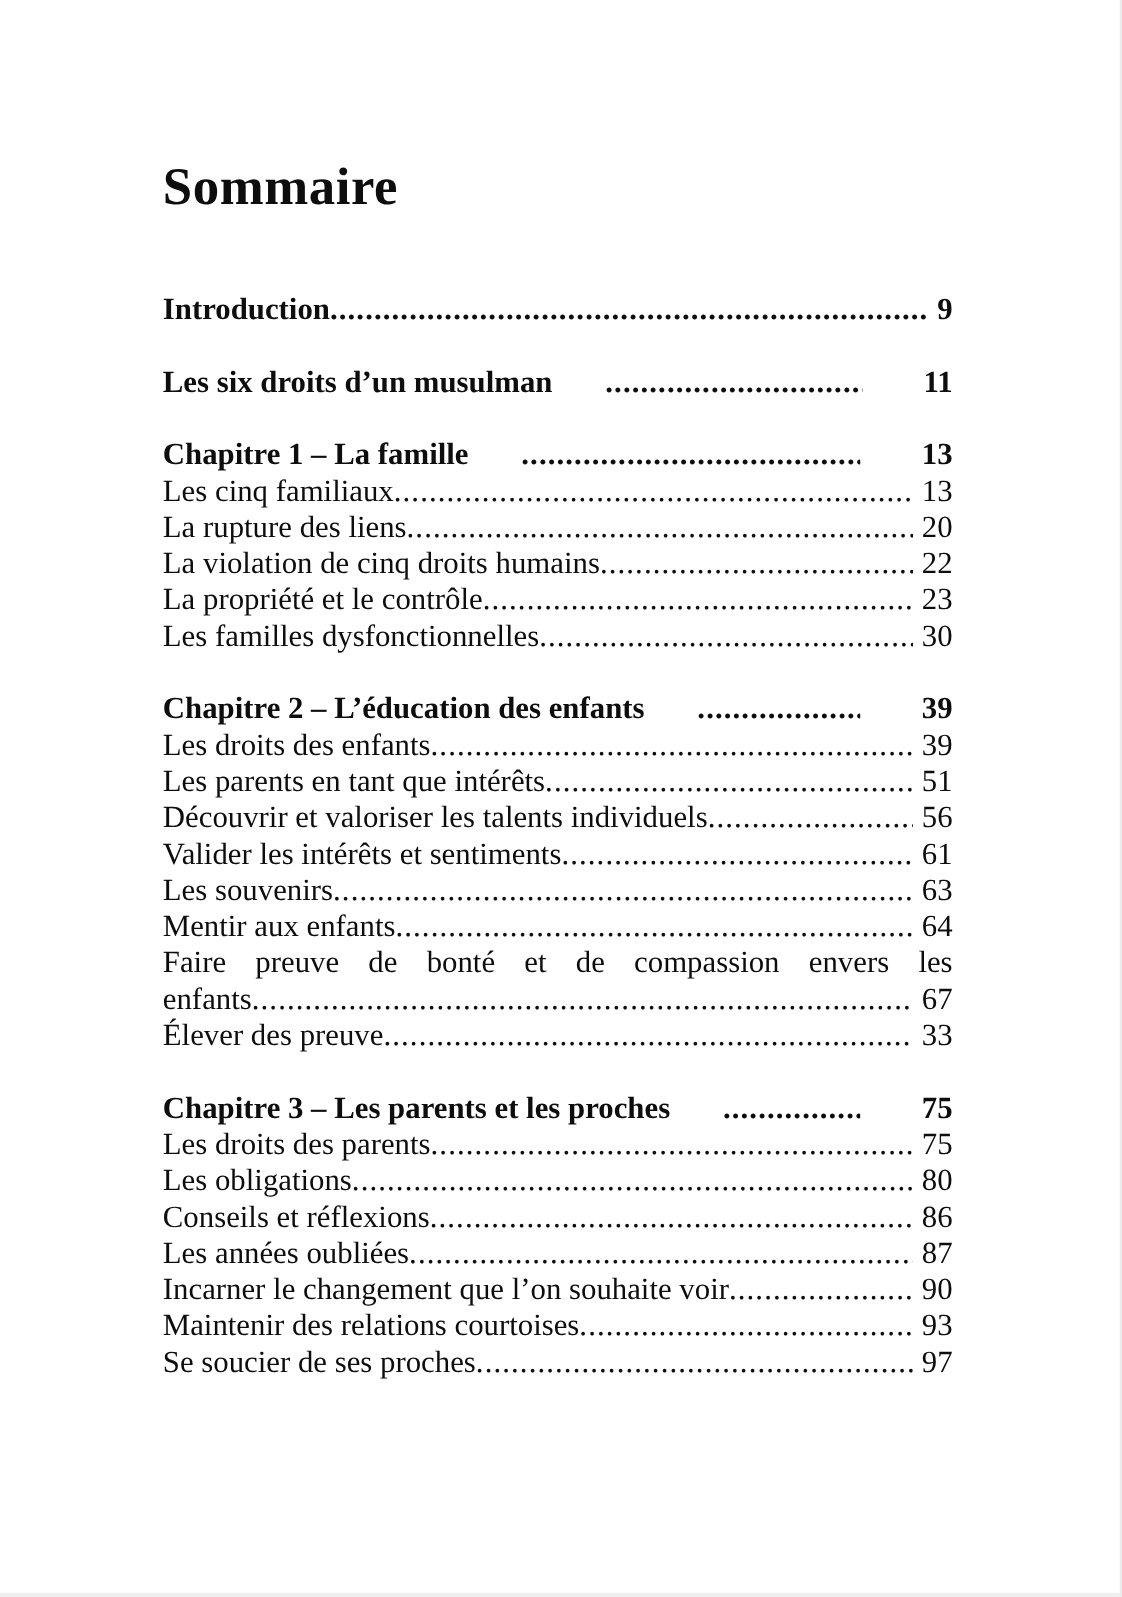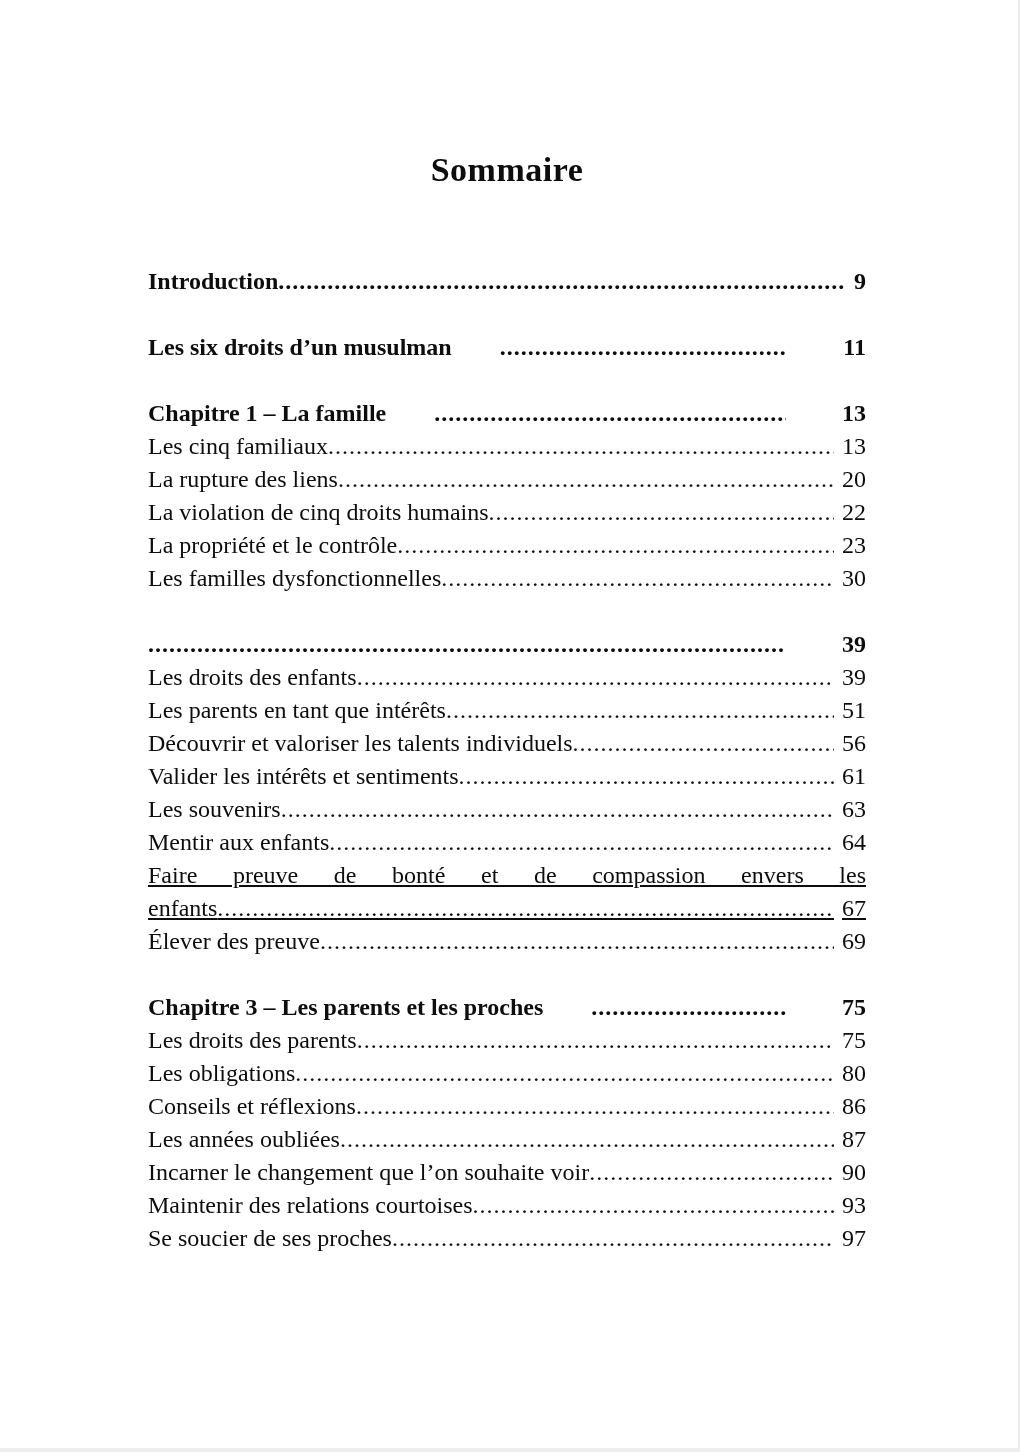--- a/index.html
+++ b/index.html
@@ -7,44 +7,43 @@
   body {
     background:#ffffff;
     color:#0d0d0d;
     font-family:"Liberation Serif", "DejaVu Serif", serif;
     border-right:2px solid #ececec;
     border-bottom:4px solid #eeeeee;
     overflow:hidden;
   }
   .page { padding:142px 152px 0 148px; }
   .title {
-    font-size:34px;
+    font-size:48px;
     line-height:55px;
     font-weight:700;
-    text-align:center;
     letter-spacing:0.5px;
   }
   .toc {
     margin-top:68px;
-    font-size:24px;
+    font-size:28px;
     line-height:33px;
   }
   .toc-entry { display:flex; align-items:baseline; }
   .toc-entry.gap { margin-top:33px;gap:48px; }
   .toc-entry.bold, .wrap-entry.bold { font-weight:700; }
   .toc-label { flex:0 0 auto; white-space:nowrap; }
   .toc-leader {
     flex:1 1 auto;
     min-width:0;
     overflow:hidden;
     white-space:nowrap;
     letter-spacing:1px;
   }
   .toc-page { flex:0 0 auto; margin-left:8px; }
-  .wrap-entry { display:block;text-decoration:underline; }
+  .wrap-entry { display:block; }
   .wrap-line1 { text-align:justify; text-align-last:justify; }
   .wrap-line2 { display:flex; align-items:flex-start; }
 </style>
 </head>
 <body>
 
 <div class="page">
   <h1 class="title">Sommaire</h1>
   <div class="toc" id="toc">
       <div class="toc-entry bold">
@@ -81,20 +80,21 @@
         <span class="toc-label">La propriété et le contrôle</span>
         <span class="toc-leader">................................................................................................................................................................</span>
         <span class="toc-page">23</span>
       </div>
       <div class="toc-entry">
         <span class="toc-label">Les familles dysfonctionnelles</span>
         <span class="toc-leader">................................................................................................................................................................</span>
         <span class="toc-page">30</span>
       </div>
       <div class="toc-entry bold gap">
+        <span class="toc-label">Chapitre 2 – L’éducation des enfants</span>
         <span class="toc-leader">................................................................................................................................................................</span>
         <span class="toc-page">39</span>
       </div>
       <div class="toc-entry">
         <span class="toc-label">Les droits des enfants</span>
         <span class="toc-leader">................................................................................................................................................................</span>
         <span class="toc-page">39</span>
       </div>
       <div class="toc-entry">
         <span class="toc-label">Les parents en tant que intérêts</span>
@@ -125,21 +125,21 @@
         <div class="wrap-line1">Faire preuve de bonté et de compassion envers les</div>
         <div class="wrap-line2">
           <span class="toc-label">enfants</span>
           <span class="toc-leader">................................................................................................................................................................</span>
           <span class="toc-page">67</span>
         </div>
       </div>
       <div class="toc-entry">
         <span class="toc-label">Élever des preuve</span>
         <span class="toc-leader">................................................................................................................................................................</span>
-        <span class="toc-page">69</span>
+        <span class="toc-page">33</span>
       </div>
       <div class="toc-entry bold gap">
         <span class="toc-label">Chapitre 3 – Les parents et les proches</span>
         <span class="toc-leader">................................................................................................................................................................</span>
         <span class="toc-page">75</span>
       </div>
       <div class="toc-entry">
         <span class="toc-label">Les droits des parents</span>
         <span class="toc-leader">................................................................................................................................................................</span>
         <span class="toc-page">75</span>

